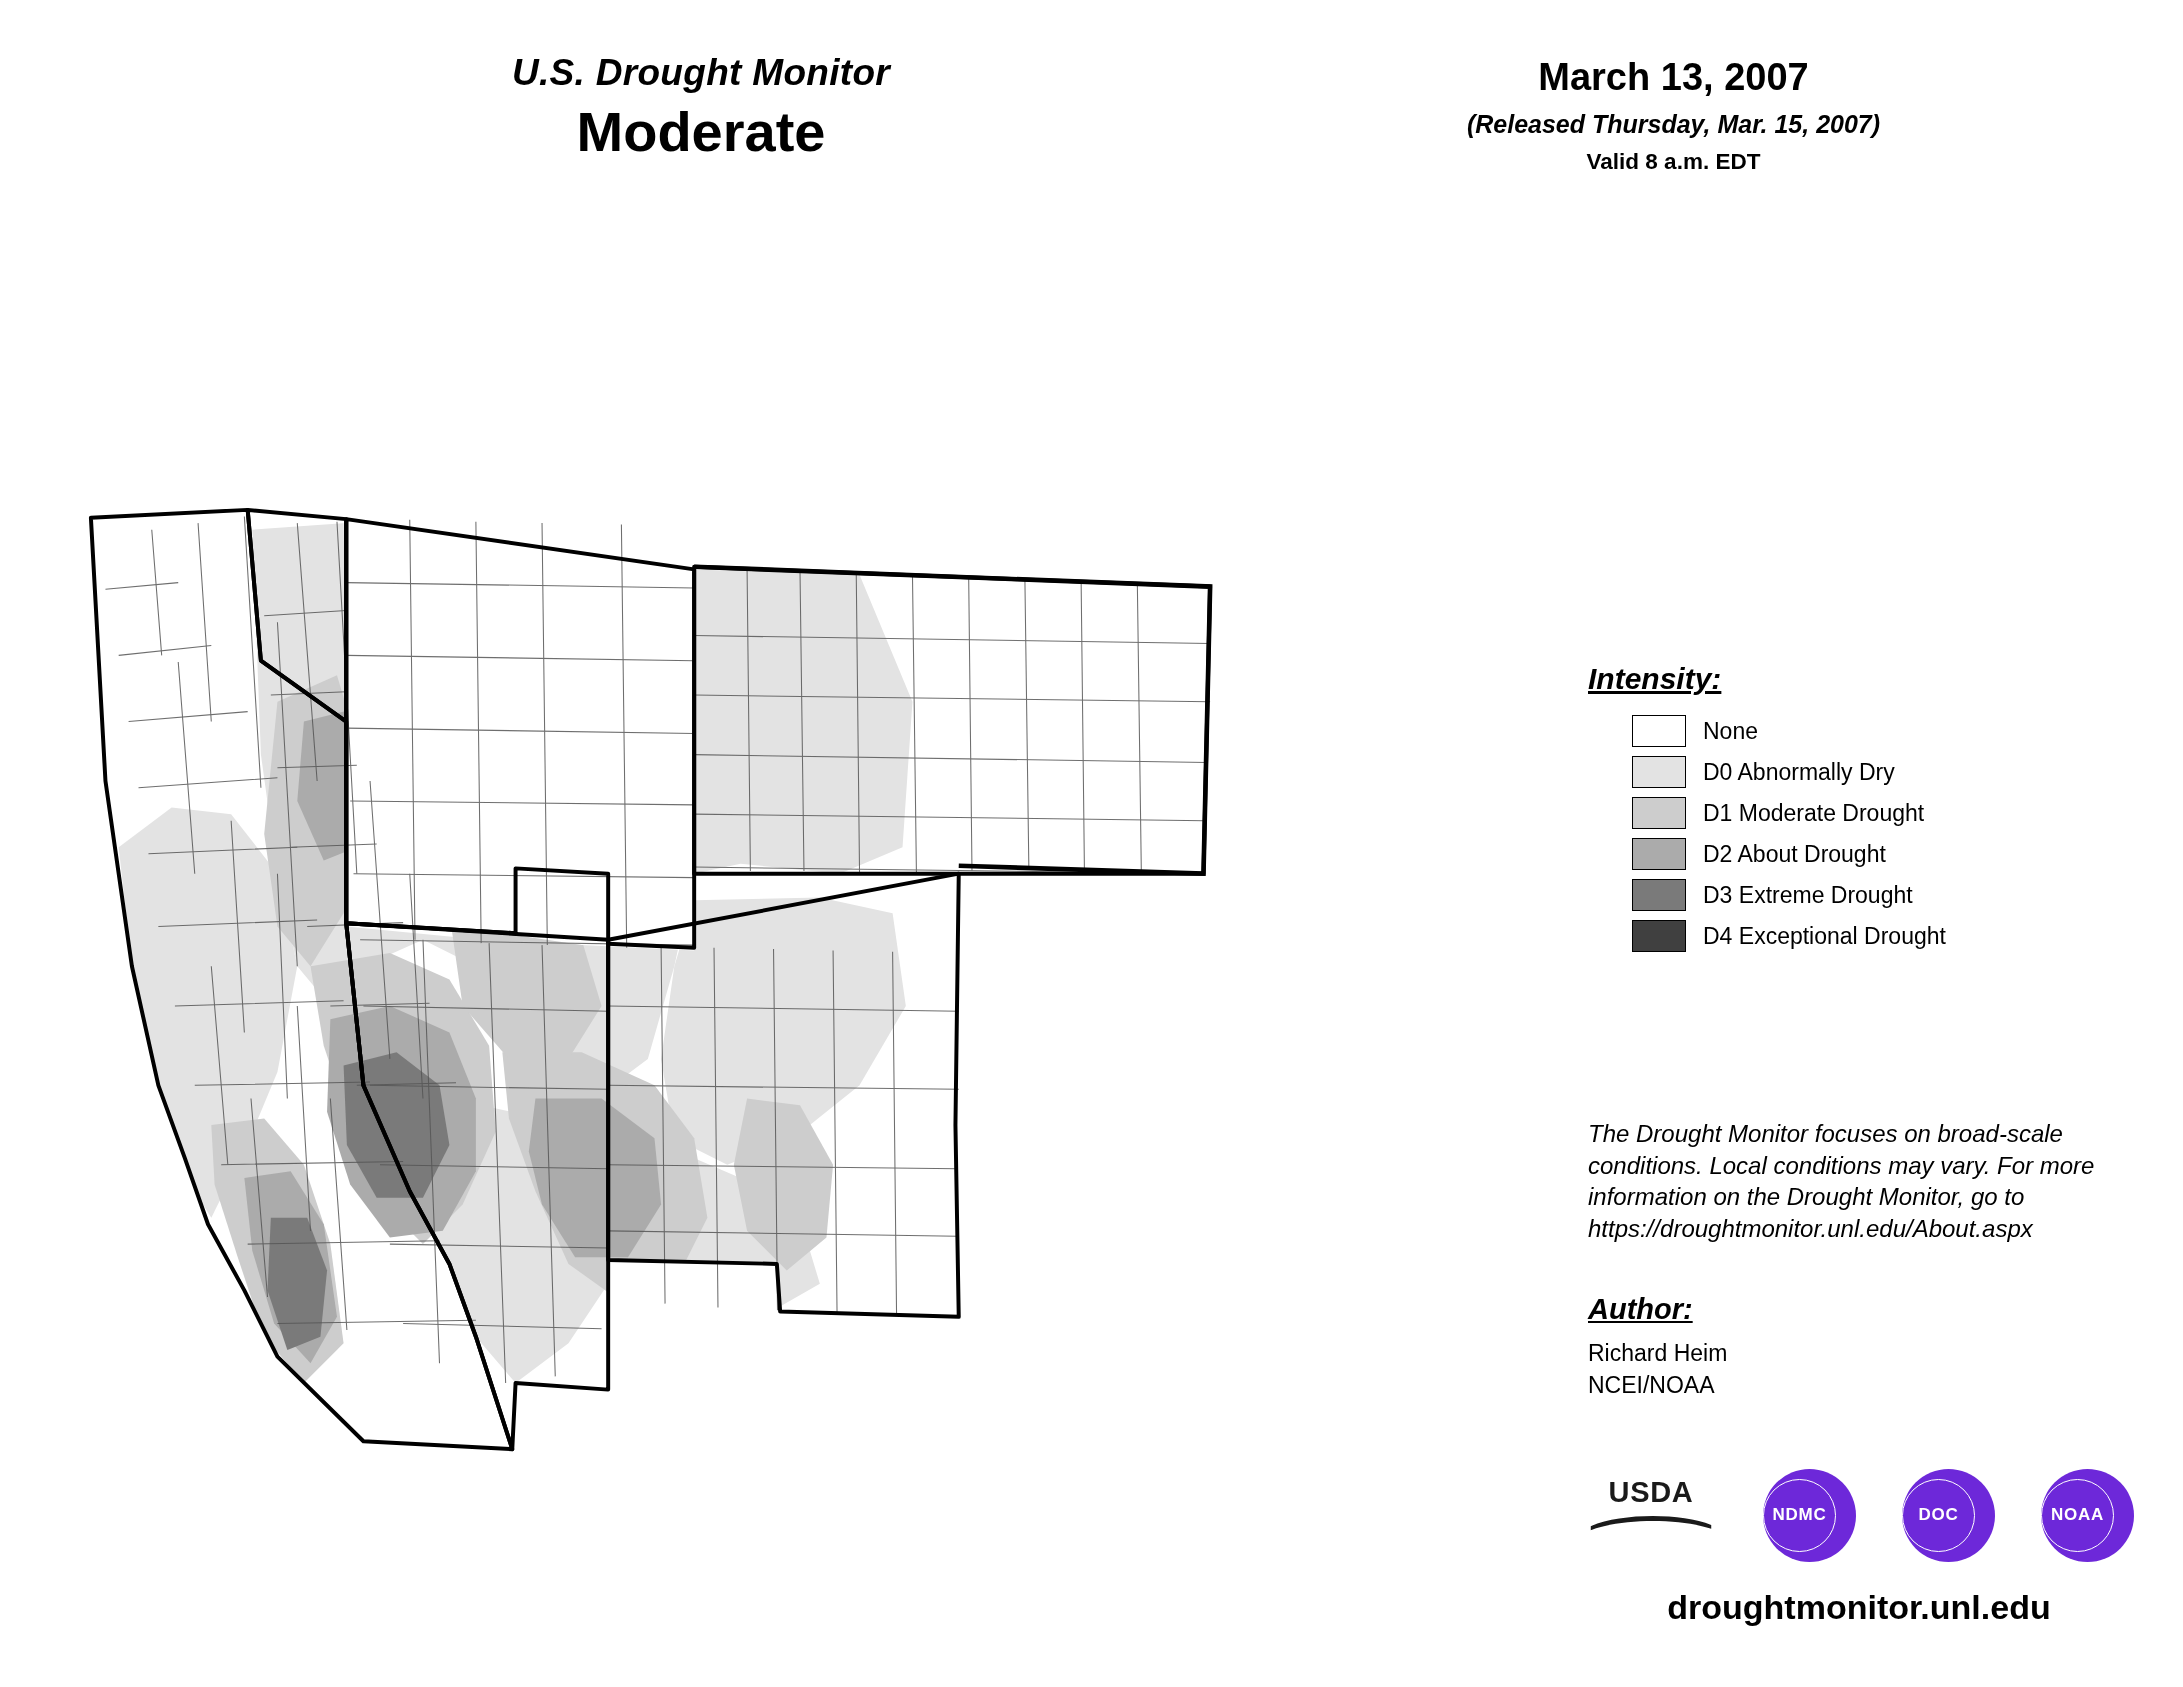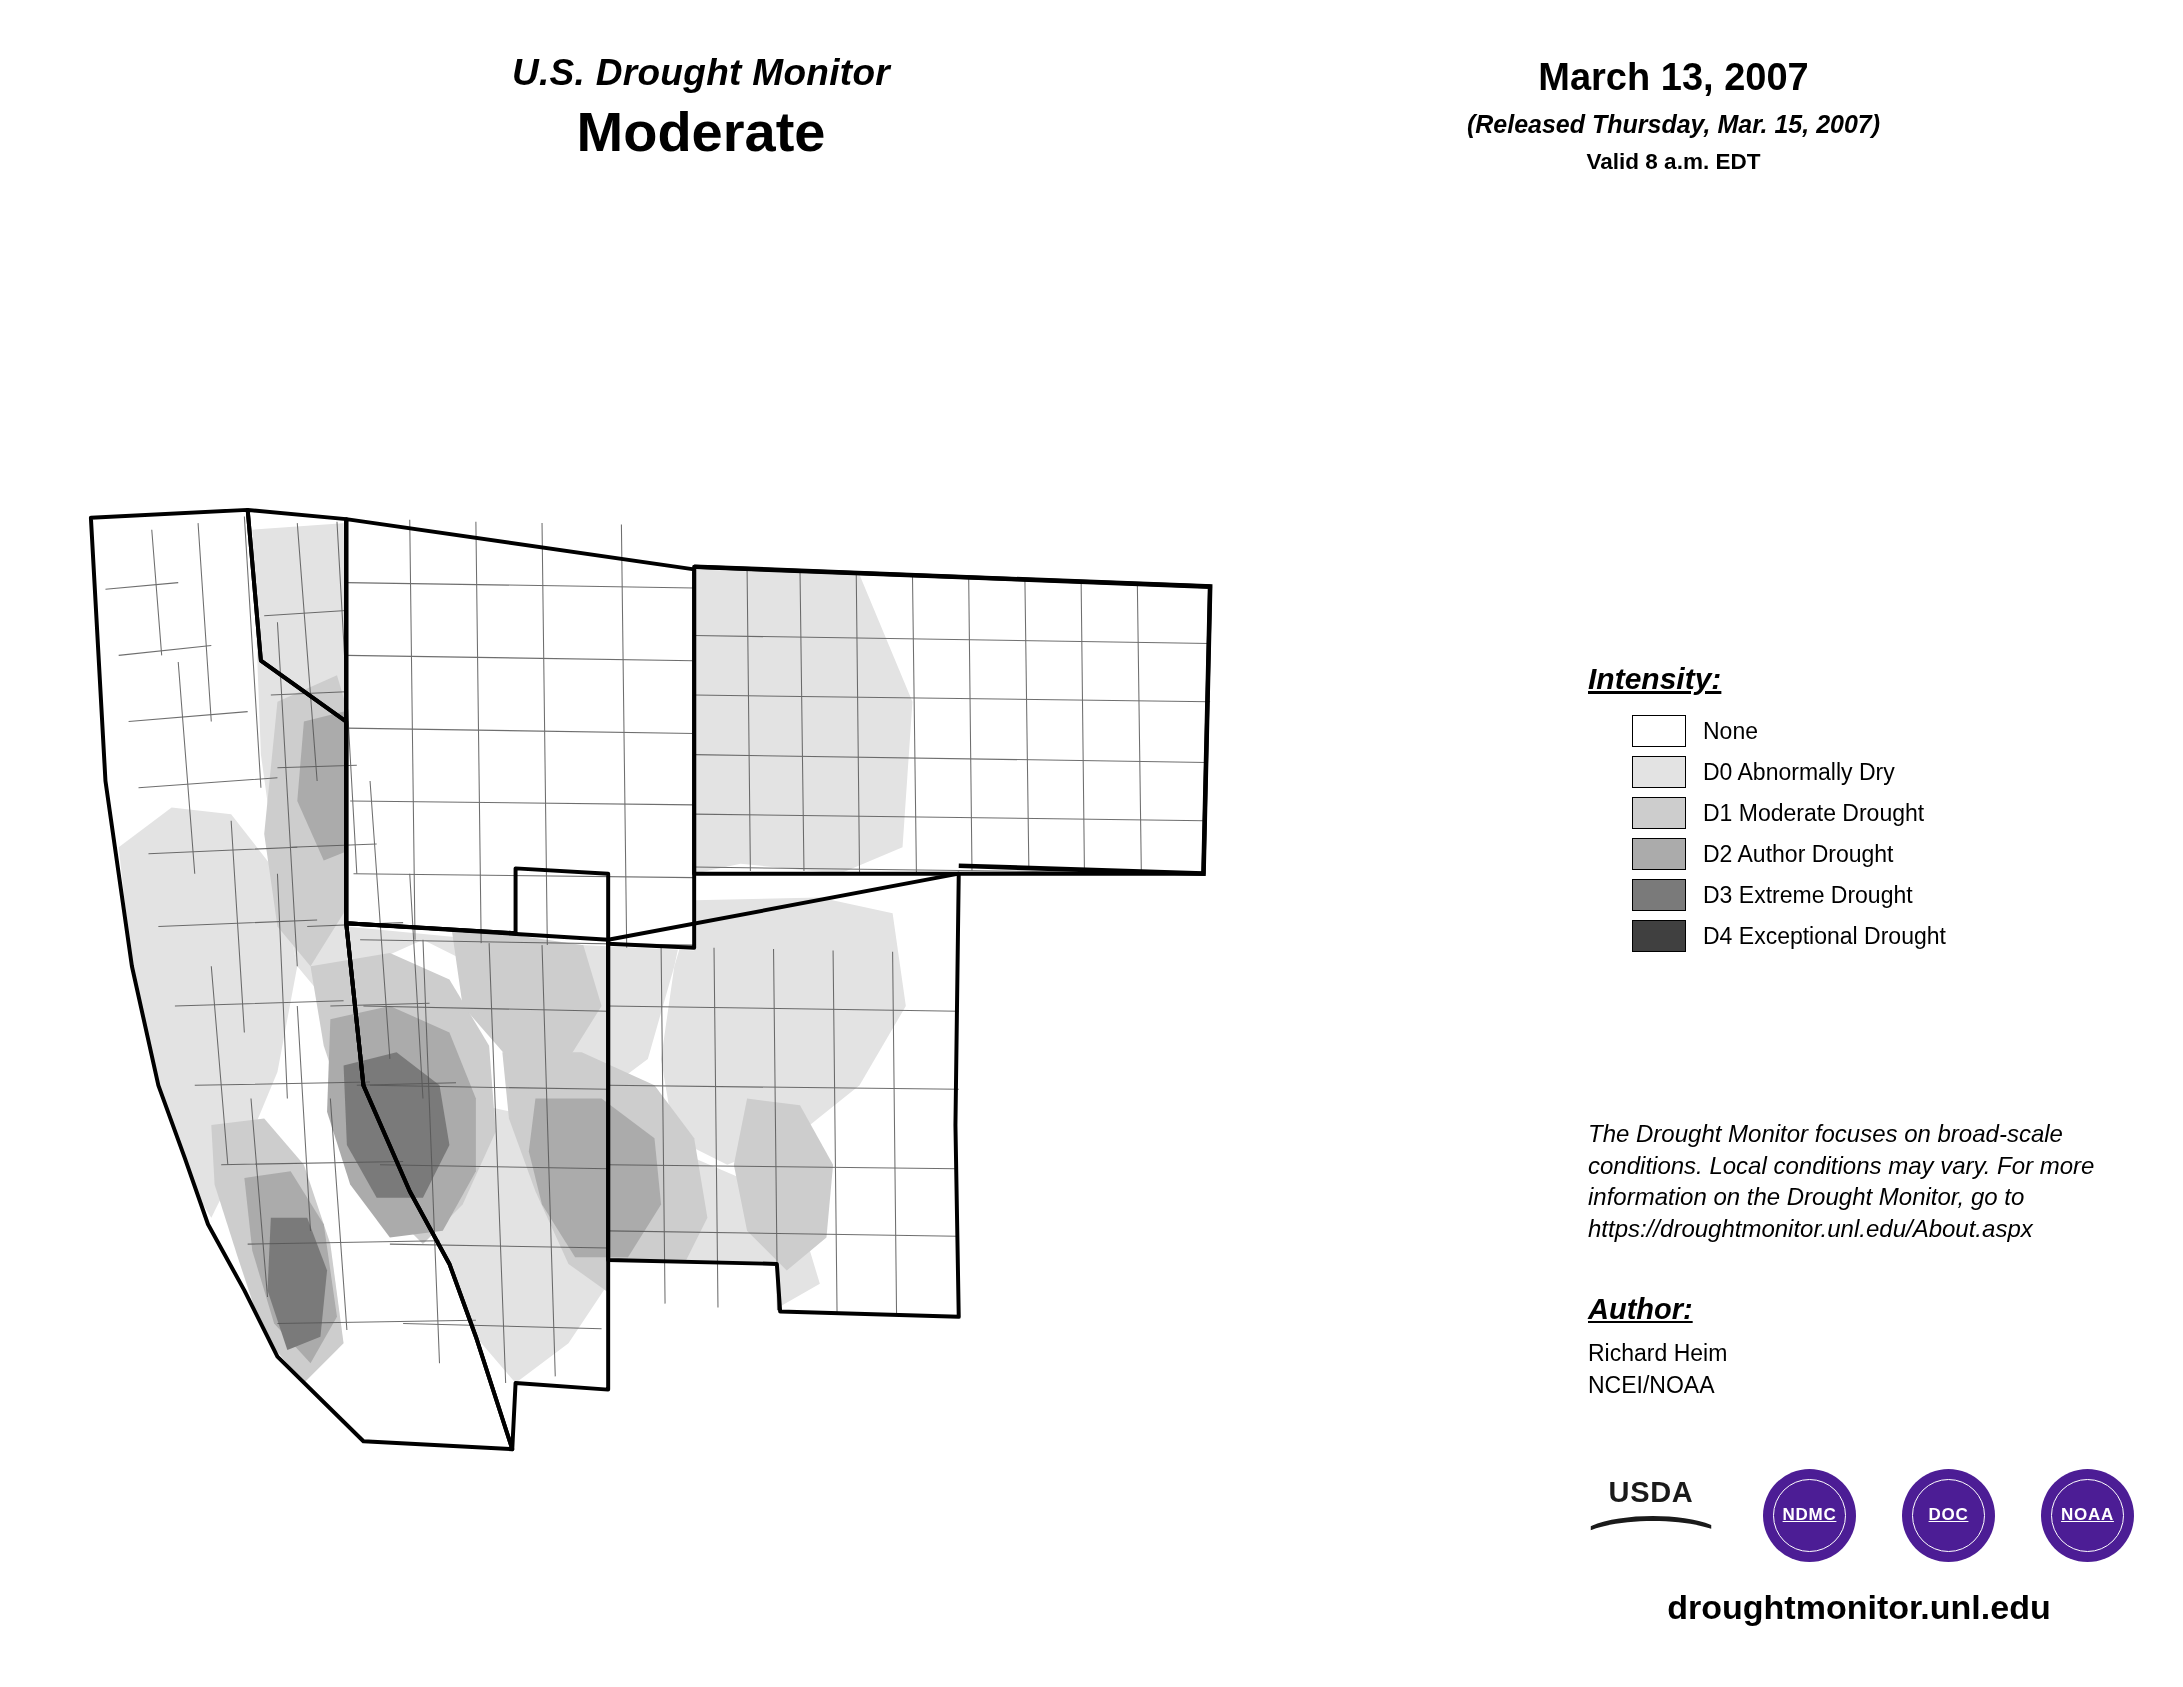--- a/index.html
+++ b/index.html
@@ -157,27 +157,25 @@
   #usda-wordmark {
     font-size: 29px;
     font-weight: bold;
     letter-spacing: 0.7px;
     color: #1a1a1a;
   }
   .seal {
     width: 93px;
     height: 93px;
     border-radius: 50%;
-    background: #4c1d95;
+    background: #6d28d9;
     color: #ffffff;
     display: flex;
     align-items: center;
-    justify-content: center;
-    text-align: center;
-    text-decoration: underline;
+    text-align: center;
   }
   .seal-inner {
     width: 71px;
     height: 71px;
     border-radius: 50%;
     border: 1.3px solid #ffffff;
     display: flex;
     align-items: center;
     justify-content: center;
     font-size: 17px;
@@ -316,21 +314,21 @@
   <div class="legend-row">
     <span class="legend-swatch" style="background:#e3e3e3"></span>
     <span class="legend-label">D0 Abnormally Dry</span>
   </div>
   <div class="legend-row">
     <span class="legend-swatch" style="background:#cdcdcd"></span>
     <span class="legend-label">D1 Moderate Drought</span>
   </div>
   <div class="legend-row">
     <span class="legend-swatch" style="background:#ababab"></span>
-    <span class="legend-label">D2 Author Drought</span>
+    <span class="legend-label">D2 About Drought</span>
   </div>
   <div class="legend-row">
     <span class="legend-swatch" style="background:#7a7a7a"></span>
     <span class="legend-label">D3 Extreme Drought</span>
   </div>
   <div class="legend-row">
     <span class="legend-swatch" style="background:#404040"></span>
     <span class="legend-label">D4 Exceptional Drought</span>
   </div>
 </div>

